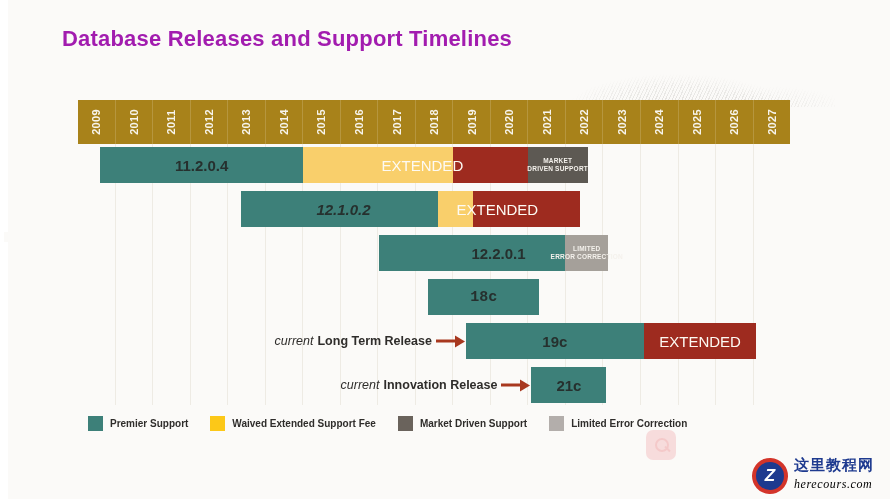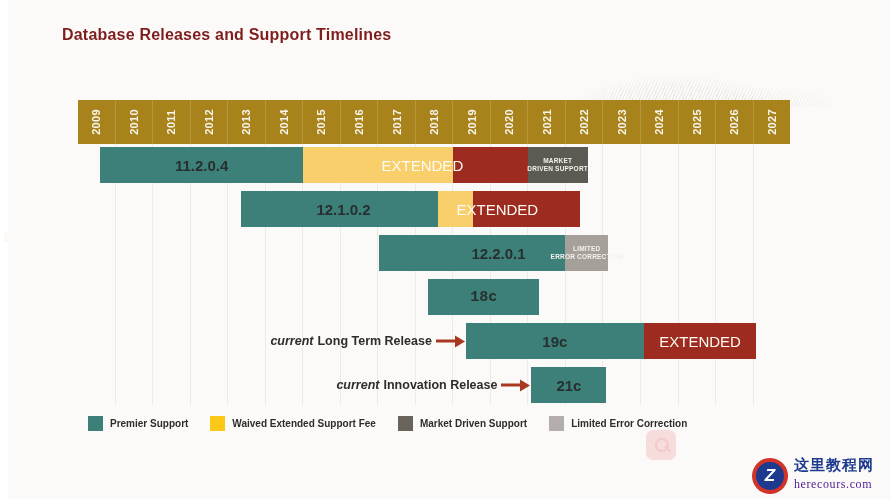--- a/index.html
+++ b/index.html
@@ -31,21 +31,21 @@
     pointer-events:none;
     background:
       radial-gradient(ellipse 150px 46px at 52% 100%, rgba(205,203,199,0.55) 0%, rgba(205,203,199,0.30) 48%, rgba(205,203,199,0.0) 72%),
       radial-gradient(ellipse 110px 30px at 80% 100%, rgba(205,203,199,0.40) 0%, rgba(205,203,199,0.0) 70%);
     -webkit-mask-image:repeating-linear-gradient(115deg, #000 0 1px, transparent 1px 3px);
     mask-image:repeating-linear-gradient(115deg, #000 0 1px, transparent 1px 3px);
   }
 
   .title{
     position:absolute;left:62px;top:26px;
-    font-size:16px;font-weight:bold;color:#7f1d1d;
+    font-size:22px;font-weight:bold;color:#a21caf;
     letter-spacing:0.2px;
     white-space:nowrap;
   }
 
   
   .chart{
     position:absolute;left:78px;top:100px;width:712px;height:305px;
   }
   .year-header{
     position:absolute;left:0;top:0;width:712px;height:44px;
@@ -106,21 +106,21 @@
     position:absolute;top:0;height:36px;
     display:flex;align-items:center;
     font-size:15px;color:#fdfaf3;
     pointer-events:none;white-space:nowrap;
   }
 
   .annot{
     position:absolute;height:36px;display:flex;align-items:center;
     font-size:12.5px;color:#2f2d2b;white-space:nowrap;
   }
-  .annot .it{font-style:italic;font-weight:bold;margin-right:4px;}
+  .annot .it{font-style:italic;font-weight:normal;margin-right:4px;}
   .annot .bd{font-weight:bold;}
   .arrow{
     position:absolute;top:50%;transform:translateY(-50%);
     height:3px;background:#a8381f;
   }
   .arrow:after{
     content:"";position:absolute;right:-9px;top:50%;
     transform:translateY(-50%);
     width:0;height:0;
     border-left:10px solid #a8381f;
@@ -179,23 +179,24 @@
     display:flex;align-items:center;justify-content:center;
     font-size:17px;font-weight:bold;color:#ffffff;font-style:italic;
   }
   .wm-cn{
     position:absolute;left:42px;top:0px;
     font-size:15px;font-weight:bold;color:#1e3a8f;
     letter-spacing:1px;white-space:nowrap;
   }
   .wm-en{
     position:absolute;left:42px;top:21px;
-    font-size:12px;color:#4c1d95;
+    font-size:12px;color:#000000;
     letter-spacing:0.6px;white-space:nowrap;
     font-family:"Liberation Serif", serif;
+    font-style:italic;
   }
 </style>
 </head>
 <body>
 
 <div id="slide">
 
   <div class="left-edge"></div>
   <div class="edge-notch"></div>
   <div class="texture"></div>
@@ -292,21 +293,21 @@
               <span class="bar-label">11.2.0.4</span>
             </div>
             <div class="bar seg-waived" style="left: 224.842px; width: 149.895px;"></div>
             <div class="bar seg-paid" style="left: 374.737px; width: 74.9474px;"></div>
             <div class="bar seg-market" style="left: 449.684px; width: 59.9579px;">
               <span class="bar-label tiny">MARKET<br>DRIVEN SUPPORT</span>
             </div>
             <div class="overlay-label" style="left: 303.537px;">EXTENDED</div>
           </div>
           <div class="row" style="top: 47px; width: 712px;">
-            <div class="bar seg-premier" style="left: 163.011px; width: 205px;">
+            <div class="bar seg-premier" style="left: 163.011px; width: 205px; font-style: italic;">
               <span class="bar-label">12.1.0.2</span>
             </div>
             <div class="bar seg-waived" style="left: 359.747px; width: 35.6px;"></div>
             <div class="bar seg-paid" style="left: 395.347px; width: 106.8px;"></div>
             <div class="overlay-label" style="left: 378.484px;">EXTENDED</div>
           </div>
           <div class="row" style="top: 91px; width: 712px;">
             <div class="bar seg-premier" style="left: 301px; width: 199px; padding-left: 40px;">
               <span class="bar-label">12.2.0.1</span>
             </div>

